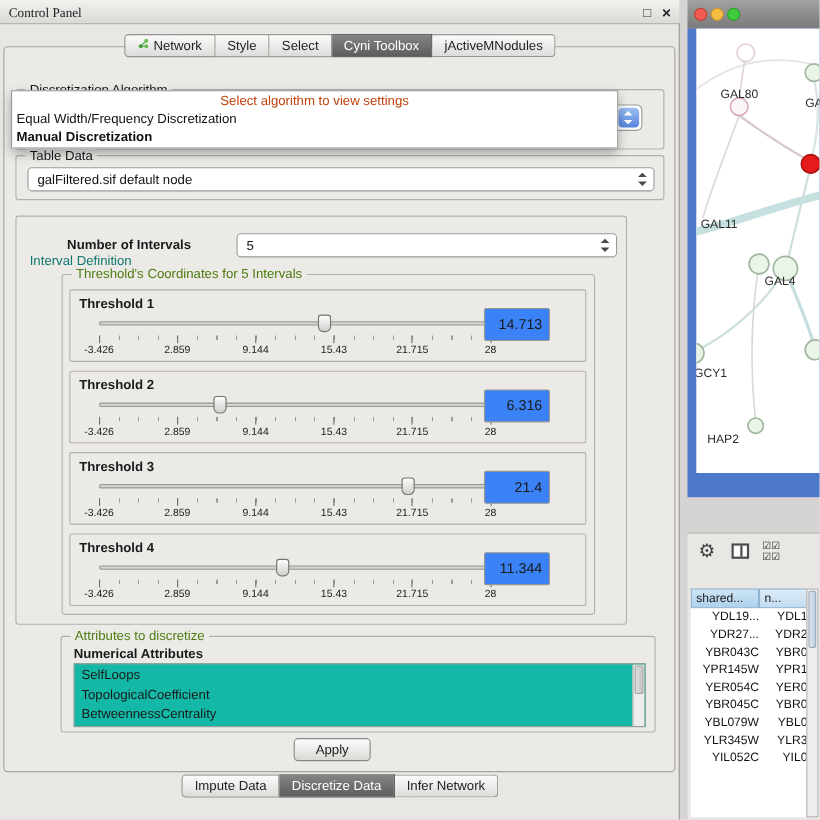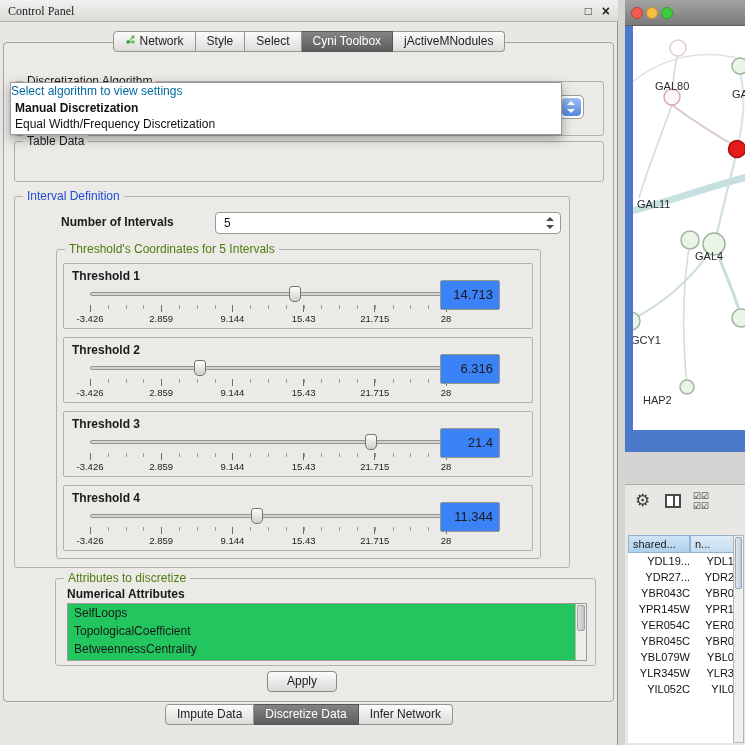--- a/index.html
+++ b/index.html
@@ -32,21 +32,21 @@
   .tab { height:21px; line-height:19px; padding:0 11px; font-size:12px; color:#222;
     background:linear-gradient(#fbfbfb,#dedcda); border:1px solid #96948f; border-left:none;
     display:flex; align-items:center; gap:4px; white-space:nowrap; }
   .tab:first-child { border-left:1px solid #96948f; border-radius:4px 0 0 4px; }
   .tab:last-child { border-radius:0 4px 4px 0; }
   .tab.active { background:linear-gradient(#848484,#5d5d5d); color:#fff; border-color:#555; }
 
   
   .group { position:absolute; border:1px solid #b2b0ad; border-radius:3px; }
   .group-title { position:absolute; top:-8px; left:8px; background:#eceae7; padding:0 4px; font-size:12px; line-height:14px; }
-  .gt-green { color:#1d4ed8; }
+  .gt-green { color:#0f766e;margin-top:41px; }
   .gt-blue  { color:#4d7c0f; }
 
   
   .combo { position:absolute; background:#fff; border:1px solid #9c9a97; border-radius:4px; height:22px; }
   .combo-text { position:absolute; left:8px; top:0; right:22px; line-height:20px; font-size:12px; color:#111;
     overflow:hidden; white-space:nowrap; }
   .combo-arrows { position:absolute; right:5px; top:3px; width:10px; height:14px; }
   .combo-arrows i { position:absolute; left:1px; width:0; height:0; border-left:4px solid transparent; border-right:4px solid transparent; }
   .combo-arrows .up { top:1px; border-bottom:4px solid #4a4a4a; }
   .combo-arrows .dn { bottom:1px; border-top:4px solid #4a4a4a; }
@@ -56,21 +56,21 @@
     border:1px solid #9c9a97; border-radius:5px; z-index:2; }
   .aqua-caps { position:absolute; right:2px; top:2px; bottom:2px; width:19px; border-radius:4px;
     background:linear-gradient(#9cbef2,#5585dd); }
   .aqua-caps i { position:absolute; left:5px; width:0; height:0; border-left:4px solid transparent; border-right:4px solid transparent; }
   .aqua-caps .up { top:3px; border-bottom:4px solid #fff; }
   .aqua-caps .dn { bottom:3px; border-top:4px solid #fff; }
 
   
   .popup { position:absolute; left:10px; top:82px; width:552px; background:#fff;
     border:1px solid #9b9b9b; box-shadow:0 4px 10px rgba(0,0,0,0.35); z-index:10; padding-bottom:2px; }
-  .popup-prompt { height:17px; line-height:17px; text-align:left; color:#0369a1; font-size:12px; }
+  .popup-prompt { height:17px; line-height:17px; text-align:center; color:#c2410c; font-size:12px; }
   .popup-opt { height:16px; line-height:16px; padding-left:4px; font-size:12px; color:#111; }
   .popup-opt.bold { font-weight:bold; }
 
   
   .th-panel { position:absolute; left:62px; width:470px; height:66px; border:1px solid #b2b0ad; border-radius:2px; background:#eceae7; }
   .th-label { position:absolute; left:8px; top:5px; font-weight:bold; font-size:12px; }
   .slider { position:absolute; left:26px; top:22px; width:356px; height:17px; }
   .track { position:absolute; left:0; right:0; top:6px; height:4px; background:#d4d2d0; border:1px solid #979592; border-radius:2px; }
   .thumb { position:absolute; top:0; width:12px; height:16px; background:linear-gradient(#fdfdfd,#cfcfcd);
     border:1px solid #76746f; border-radius:3px 3px 5px 5px; }
@@ -78,21 +78,21 @@
     background:repeating-linear-gradient(to right,#9a9a9a 0,#9a9a9a 1px,transparent 1px,transparent 5%);
     background-size:100% 4px; background-repeat:no-repeat; }
   .ruler i { position:absolute; top:0; width:1px; height:7px; background:#6f6f6f; margin-left:-0.5px; }
   .tick-row { position:absolute; left:26px; top:49px; width:356px; height:11px; }
   .tick-lab { position:absolute; top:0; transform:translateX(-50%); font-size:9.5px; color:#222; white-space:nowrap; }
   .th-value { position:absolute; left:376px; top:16px; width:60px; height:30px; background:#3b82f6;
     border:1px solid #98968f; border-radius:2px; line-height:28px; font-size:13px; text-align:right; padding-right:6px; }
 
   
   .attr-label { position:absolute; font-weight:bold; font-size:12px; }
-  .listbox { position:absolute; background:#22c55e; border:1px solid #9c9a97; overflow:hidden; }
+  .listbox { position:absolute; background:#14b8a6; border:1px solid #9c9a97; overflow:hidden; }
   .listbox .item { line-height:18px; padding-left:6px; font-size:12px; white-space:nowrap; }
   .list-scroll { position:absolute; right:0; top:0; bottom:0; width:11px; background:#ededec; border-left:1px solid #b7b5b2; }
   .list-scroll .thumb-v { position:absolute; left:1px; top:1px; width:8px; height:26px; background:linear-gradient(90deg,#e0e0e0,#c2c2c2); border:1px solid #a0a09e; border-radius:2px; }
 
   .apply-btn { position:absolute; left:267px; top:671px; width:70px; height:21px; text-align:center; line-height:19px;
     background:linear-gradient(#fcfcfc,#dbd9d6); border:1px solid #8b8985; border-radius:4px; font-size:12px; }
 
   
   .net-win { position:absolute; left:625px; top:0; width:120px; height:452px; }
   .net-titlebar { position:absolute; left:0; top:0; right:0; height:26px; background:linear-gradient(#a2a2a2,#7a7a7a); border-bottom:1px solid #5e5e5e; }
@@ -167,26 +167,33 @@
     </div>
     <div class="aqua-combo">
       <span class="aqua-caps">
           <i class="up"></i>
           <i class="dn"></i>
         </span>
     </div>
 
     <div class="popup">
       <div class="popup-prompt">Select algorithm to view settings</div>
+      <div class="popup-opt">Equal Width/Frequency Discretization</div>
       <div class="popup-opt bold">Manual Discretization</div>
-      <div class="popup-opt">Equal Width/Frequency Discretization</div>
     </div>
 
     <div class="group" style="left:14px; top:141px; width:590px; height:41px;">
       <span class="group-title">Table Data</span>
+      <div class="combo" style="left:10px; top:10px; width:570px;">
+        <span class="combo-text">galFiltered.sif default node</span>
+        <span class="combo-arrows">
+            <i class="up"></i>
+            <i class="dn"></i>
+          </span>
+      </div>
     </div>
 
     <div class="group" style="left:14px; top:196px; width:556px; height:372px;">
       <span class="group-title gt-green">Interval Definition</span>
 
       <span class="bold" style="position:absolute; left:46px; top:18px; font-size:12px;">Number of Intervals</span>
       <div class="combo" style="left:200px; top:15px; width:346px;">
         <span class="combo-text">5</span>
         <span class="combo-arrows">
             <i class="up"></i>

